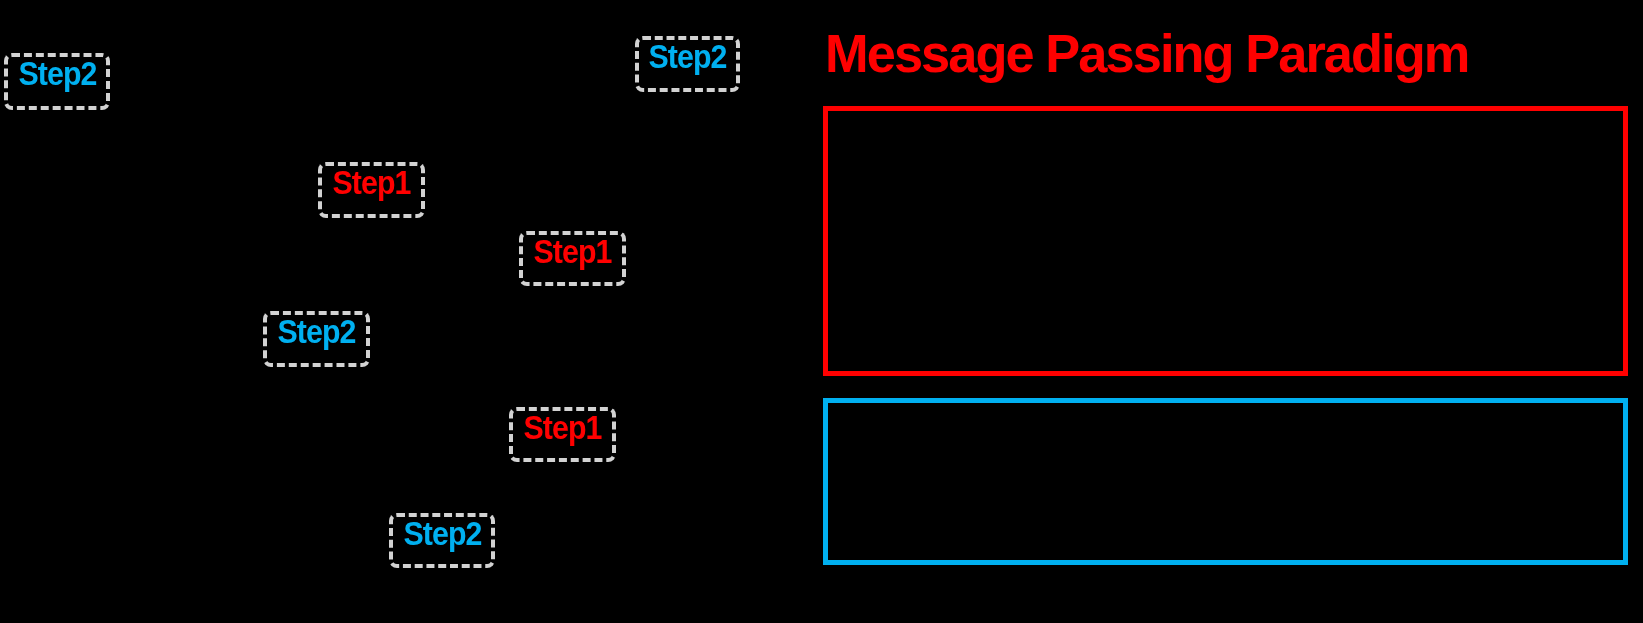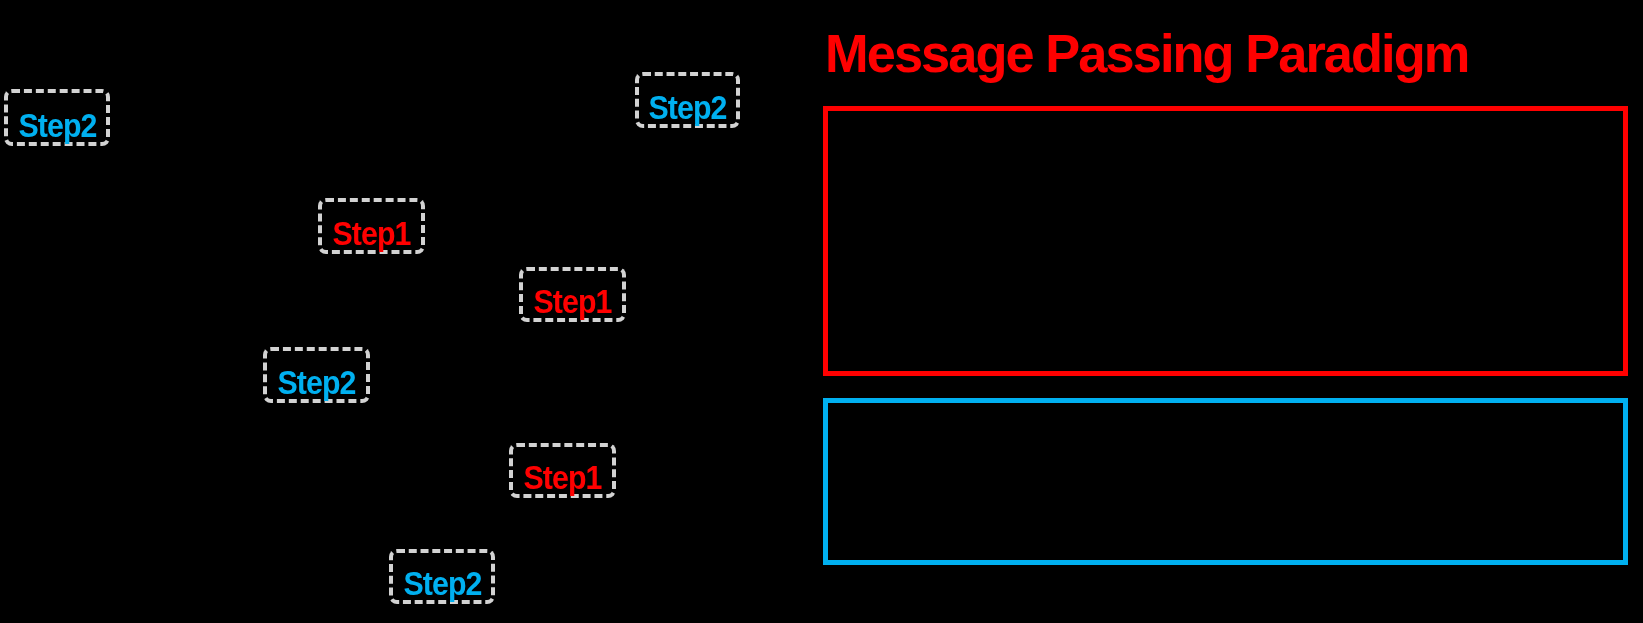--- a/index.html
+++ b/index.html
@@ -14,24 +14,23 @@
     background: #000000;
     overflow: hidden;
     font-family: "Liberation Sans", sans-serif;
   }
   .step-box {
     position: absolute;
     box-sizing: border-box;
     border: 4px dashed #d2d2d2;
     border-radius: 8px;
     display: flex;
-    align-items: flex-end;
+    align-items: flex-start;
     justify-content: center;
     background: transparent;
-    margin-top: 36px;
   }
   .step-box .step-label {
     font-weight: bold;
     font-size: 33px;
     letter-spacing: -1px;
     line-height: 1;
     transform: scaleX(0.92);
   }
   .slide-title {
     position: absolute;

